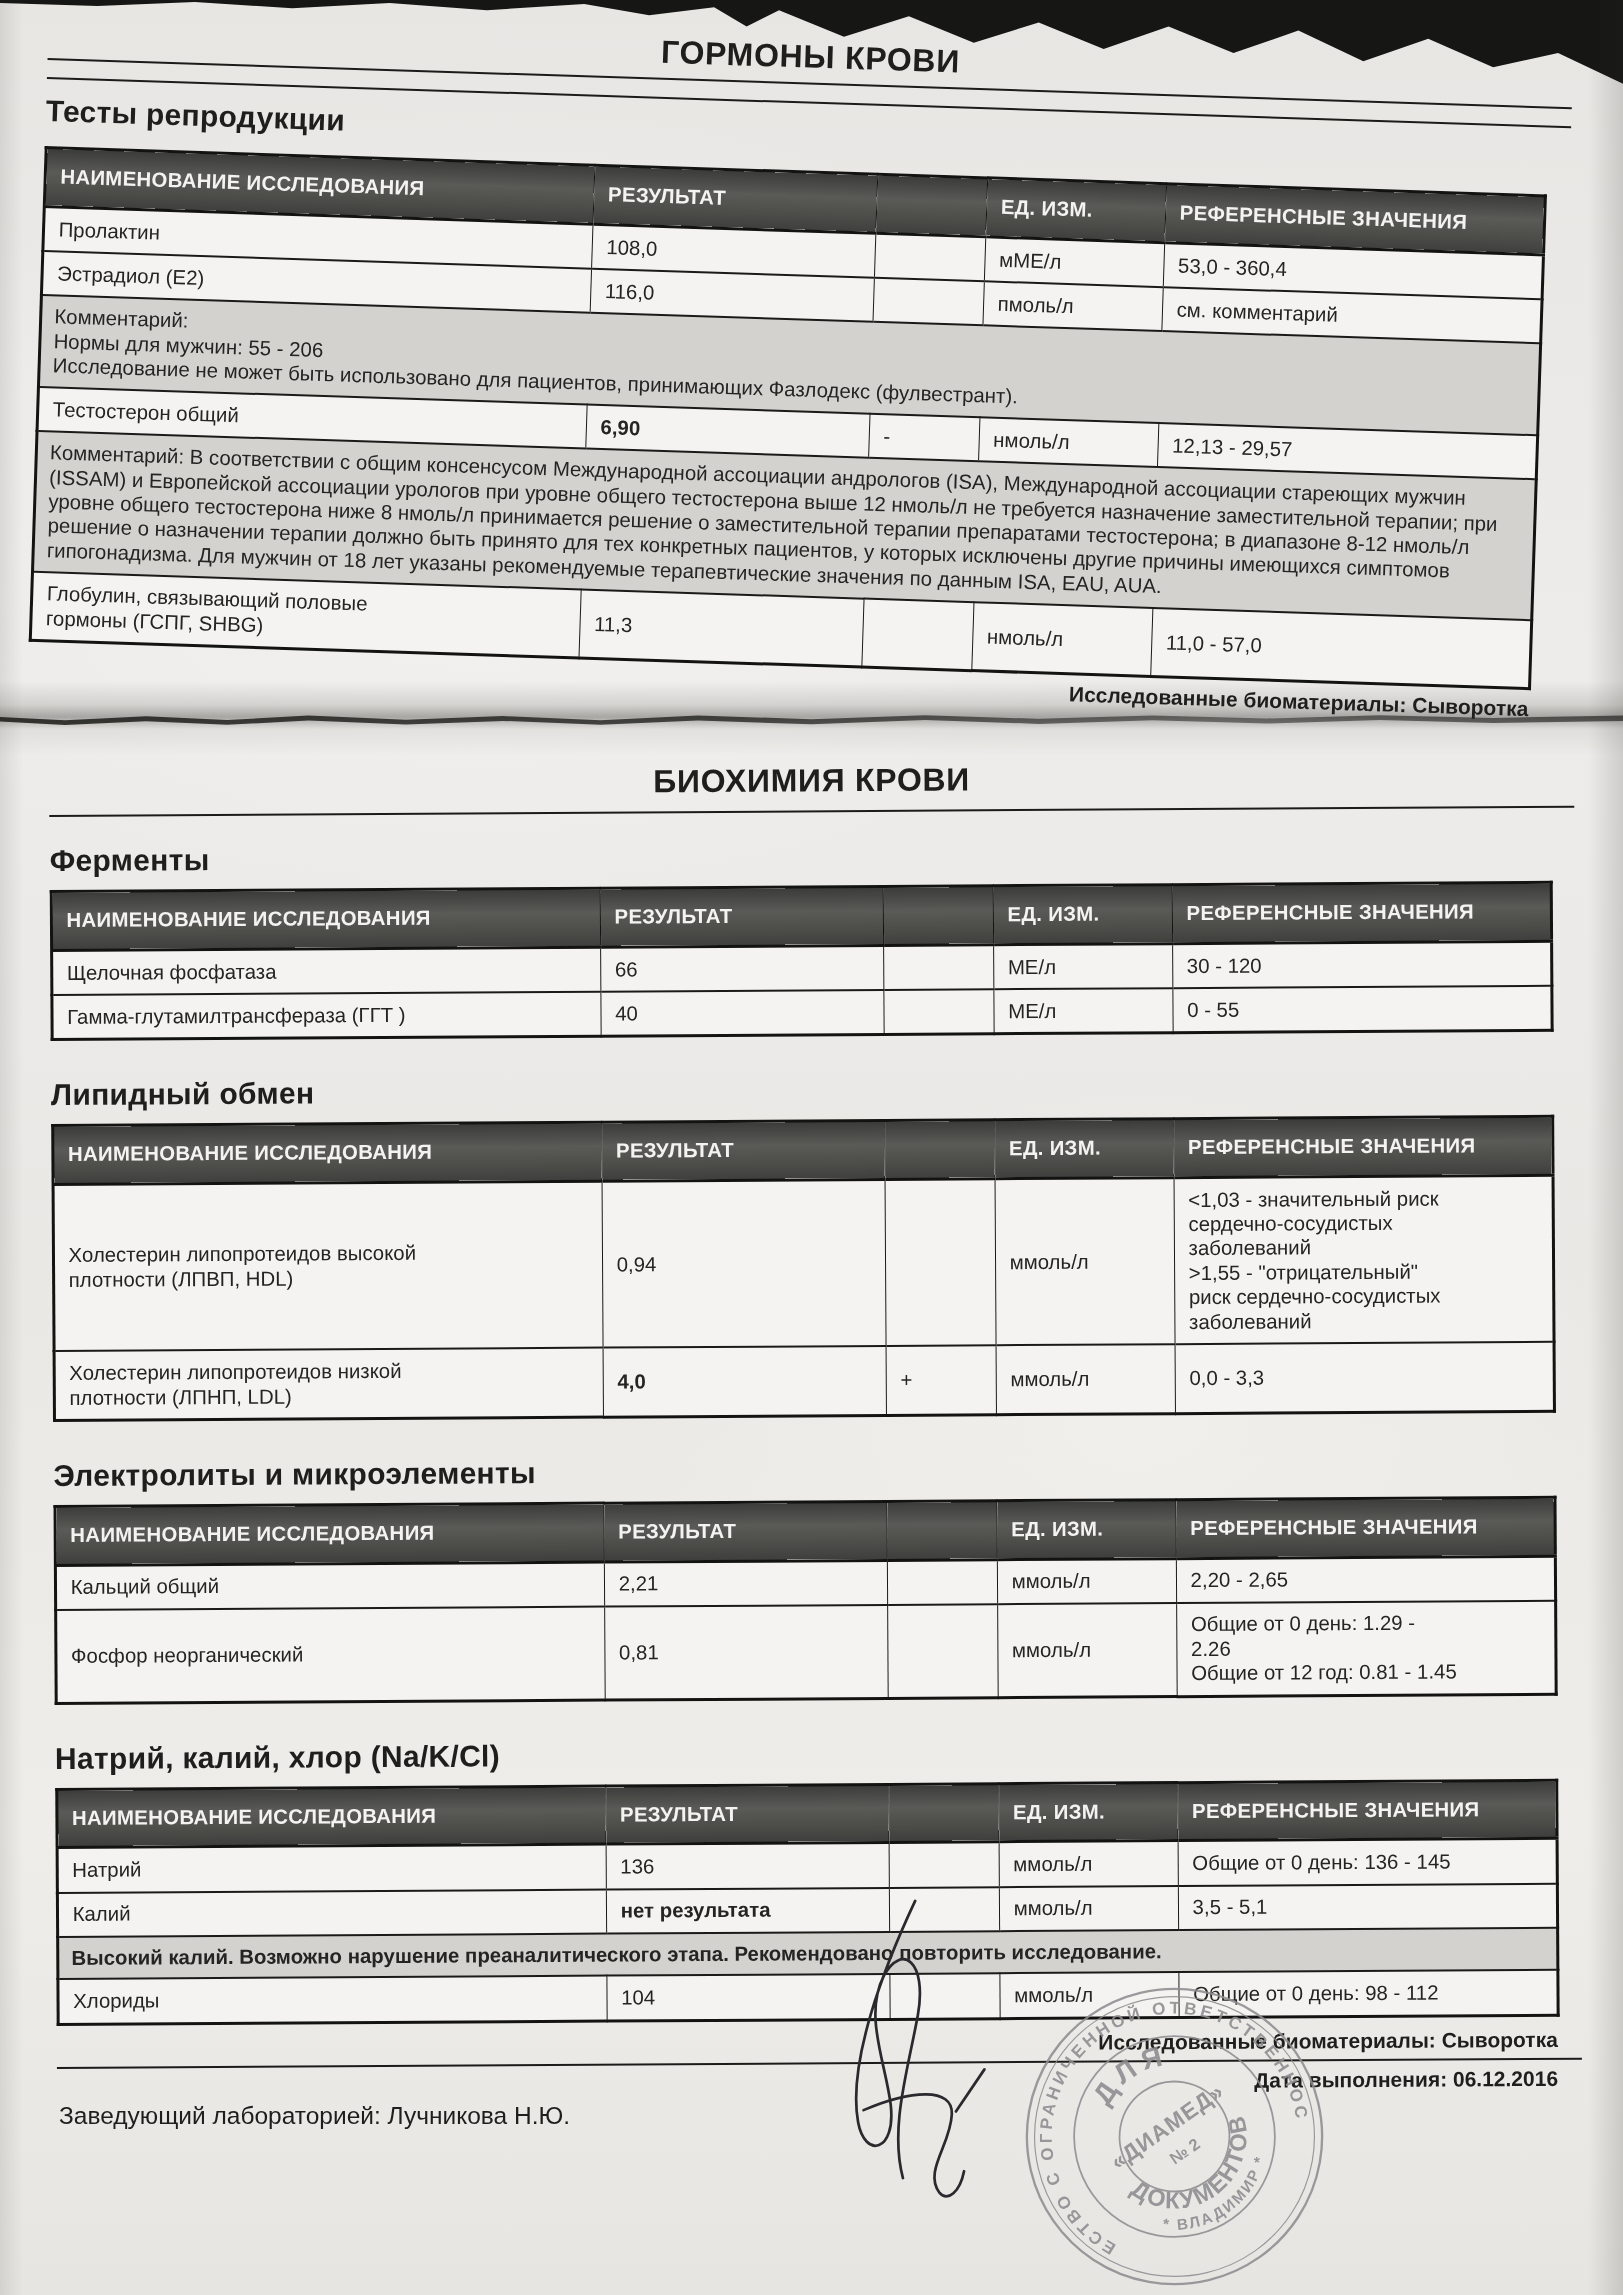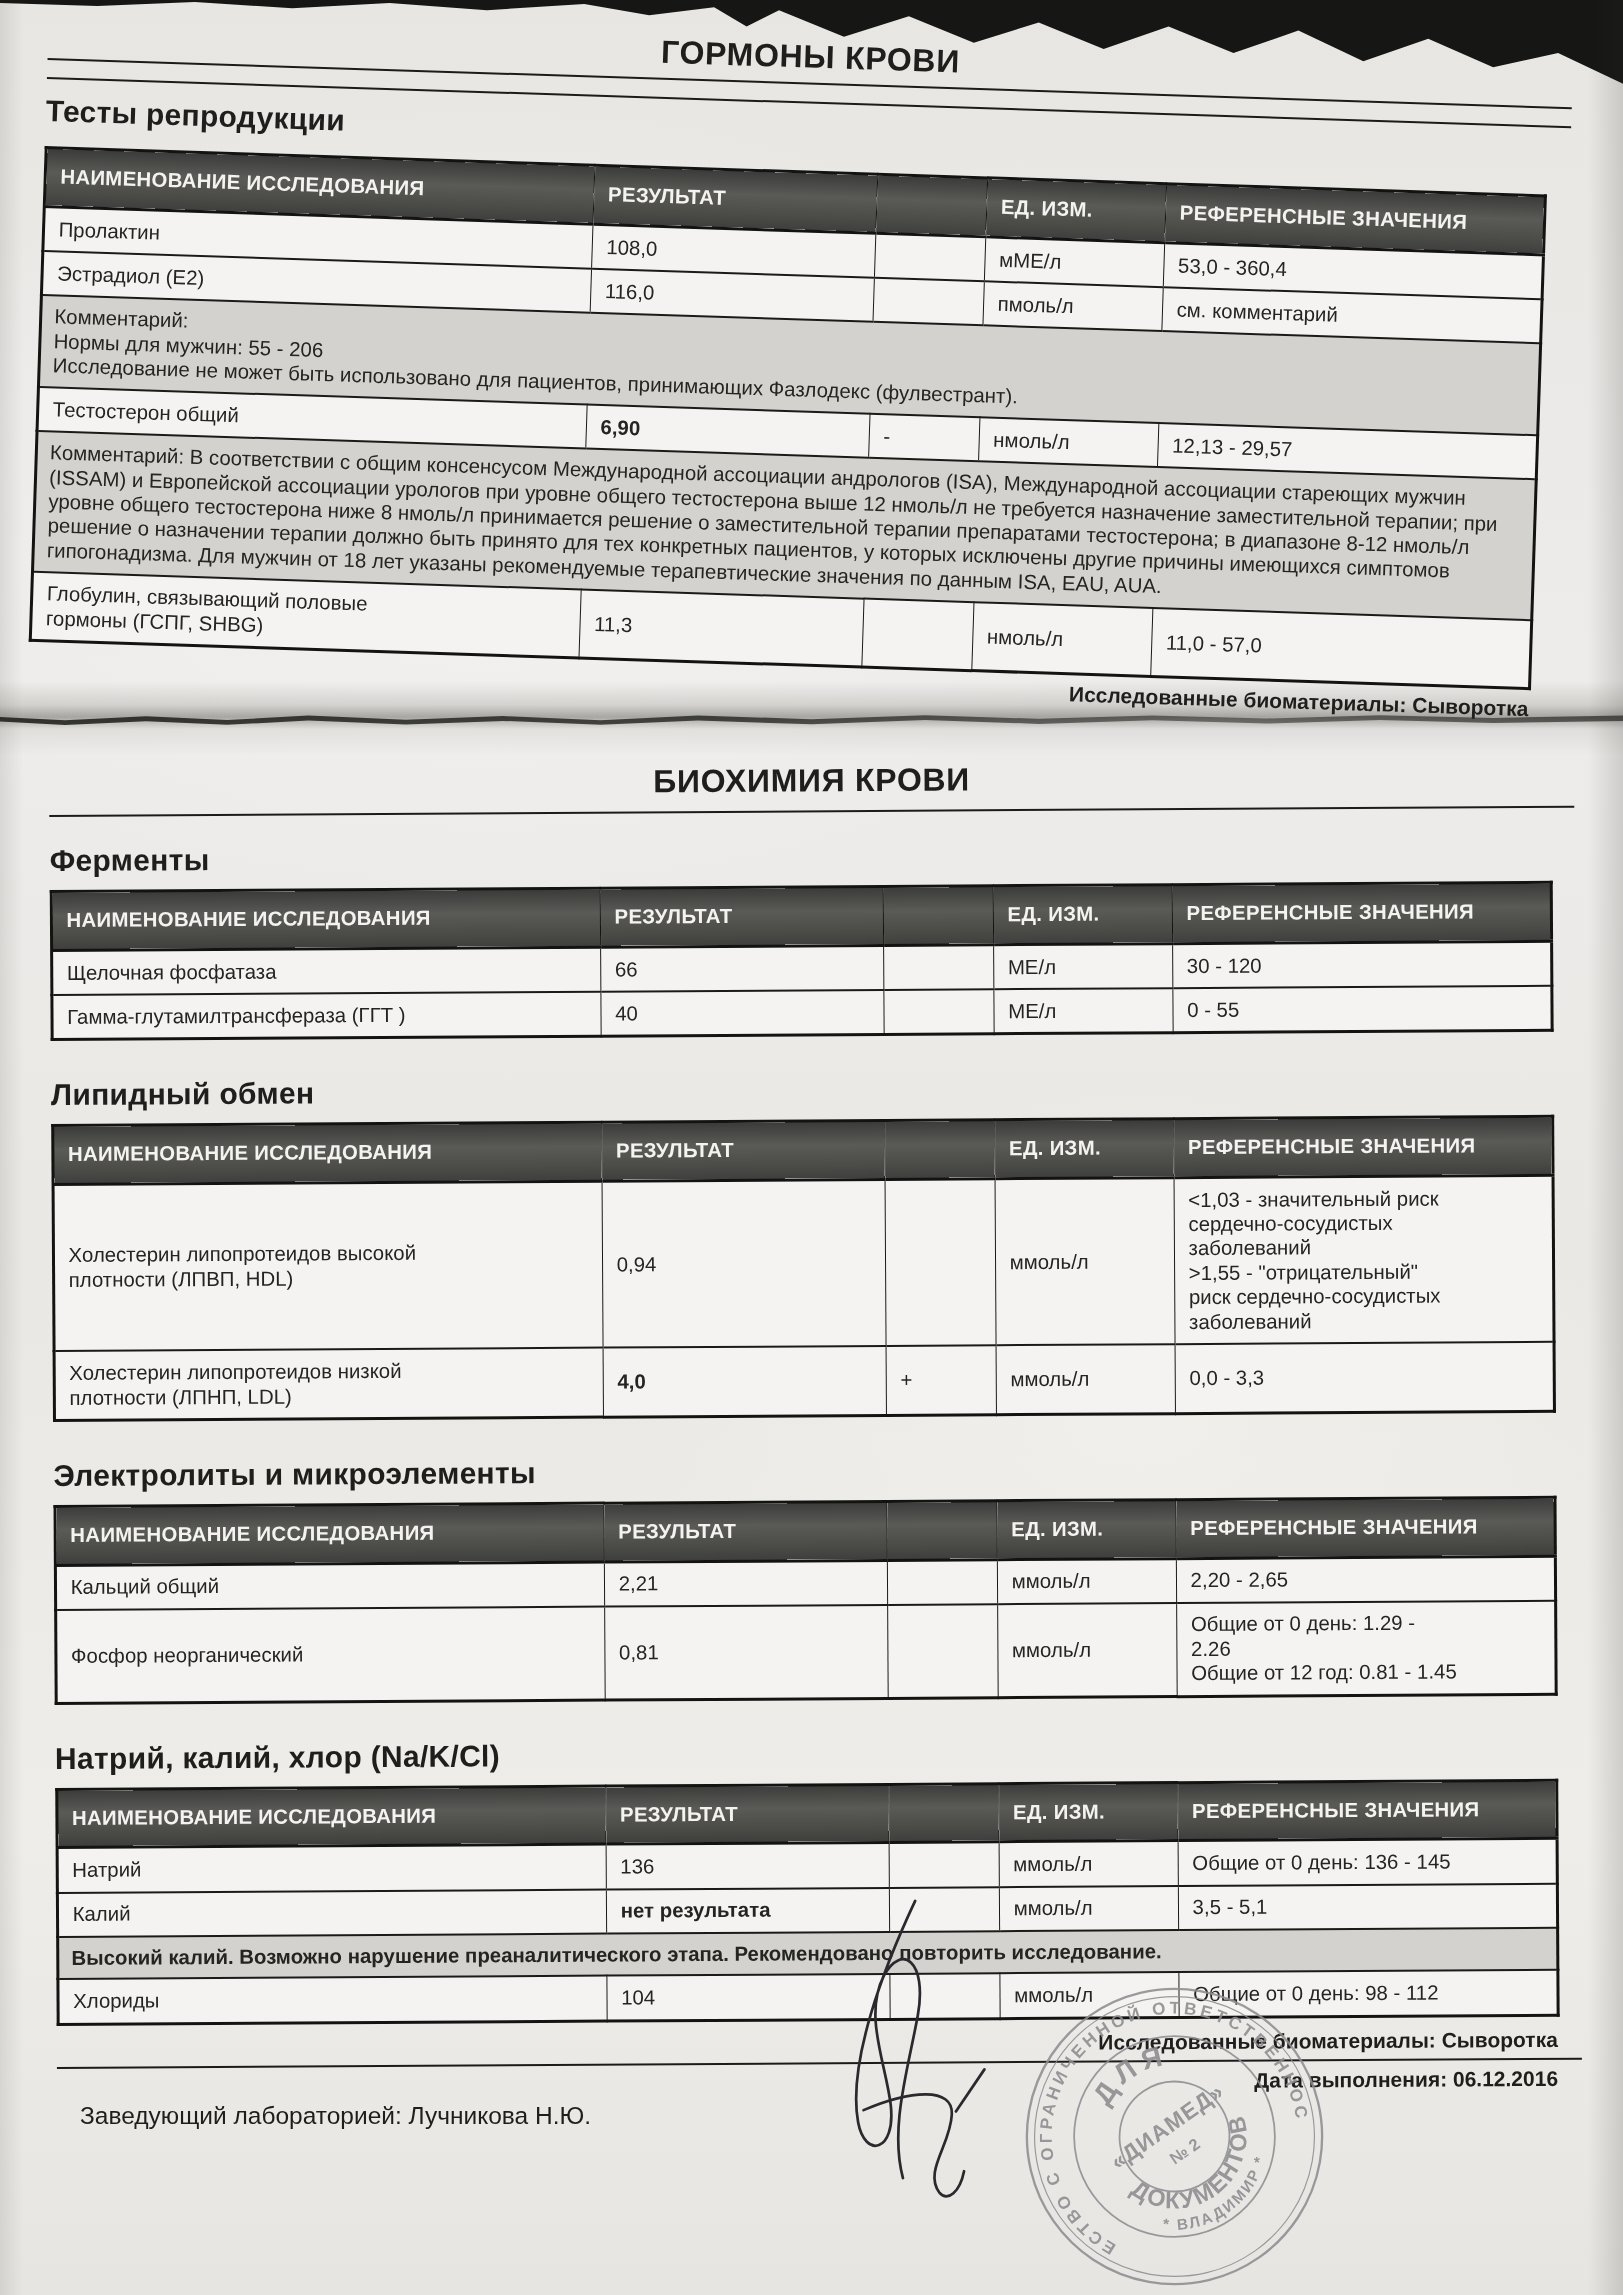--- a/index.html
+++ b/index.html
@@ -77,21 +77,21 @@
     padding: 8.8px 13.6px; font-size: 20.4px; line-height: 1.2; vertical-align: middle;
     color: #242422;
   }
   .doc-table td.comment {
     background: #d3d2cf; padding: 8.2px 12.2px;
   }
   .pre { white-space: pre-line; }
   .bold { font-weight: 700; }
   .footer-line { font-size: 21px; font-weight: 600; text-align: right; width: 1501px; }
   .date-line { font-size: 21px; font-weight: 600; text-align: right; width: 1501px; }
-  .signer-line { position: absolute; left: 80px; top: 2102px; font-size: 24.5px; }
+  .signer-line { position: absolute; left: 59px; top: 2102px; font-size: 24.5px; }
 
   .signature-svg { position: absolute; left: 782px; top: 1886px; }
   .stamp-svg { position: absolute; left: 1021px; top: 1983px; opacity: 0.88; }
   .stamp-text { fill: #8c8c90; }
   .stamp-ring { stroke: #8e8e92; fill: none; }
 
   .mt10 { margin-top: 6.8px; } .mt16 { margin-top: 11px; } .mt18 { margin-top: 12.2px; }
   .mt22 { margin-top: 15px; } .mt26 { margin-top: 17.7px; }
   .mt40 { margin-top: 27px; } .mt54 { margin-top: 37px; }
 </style>

